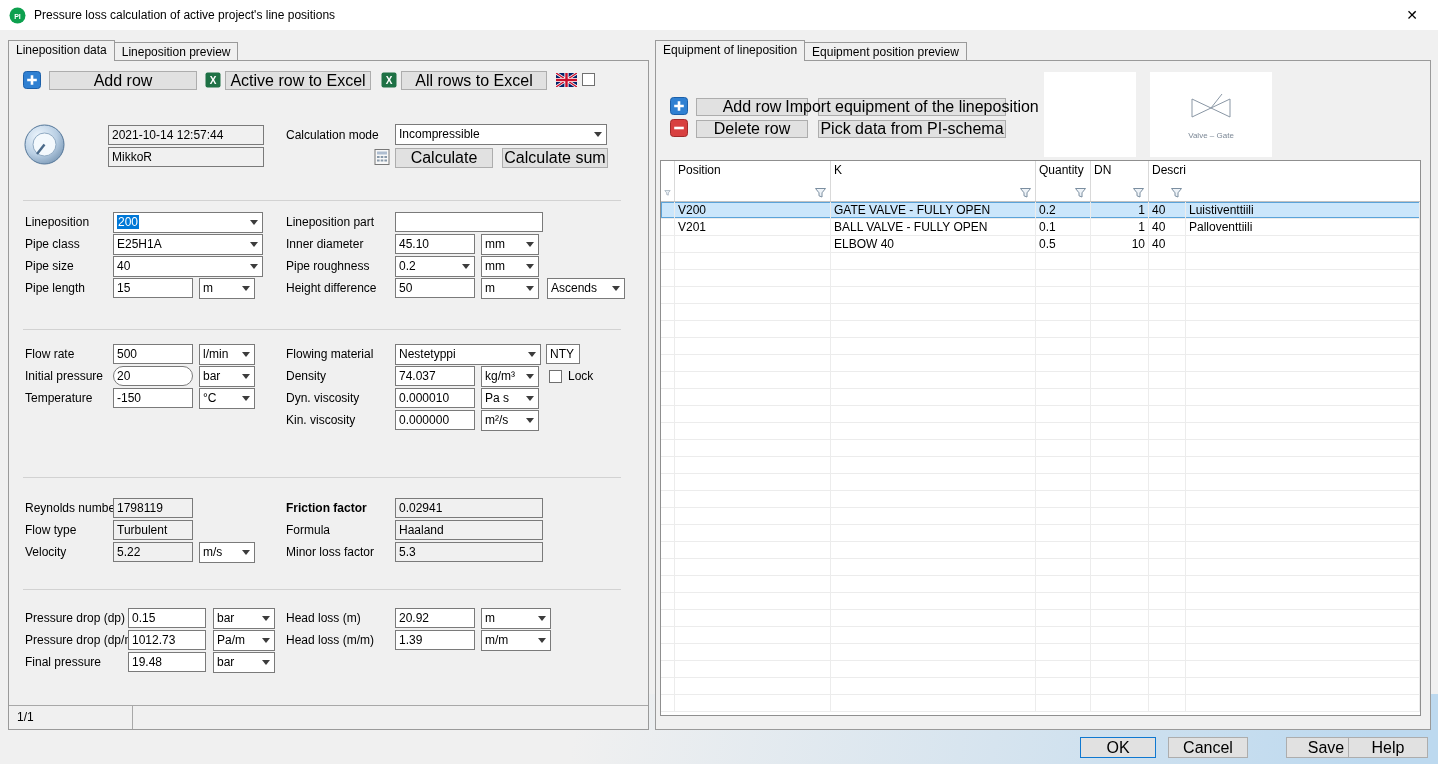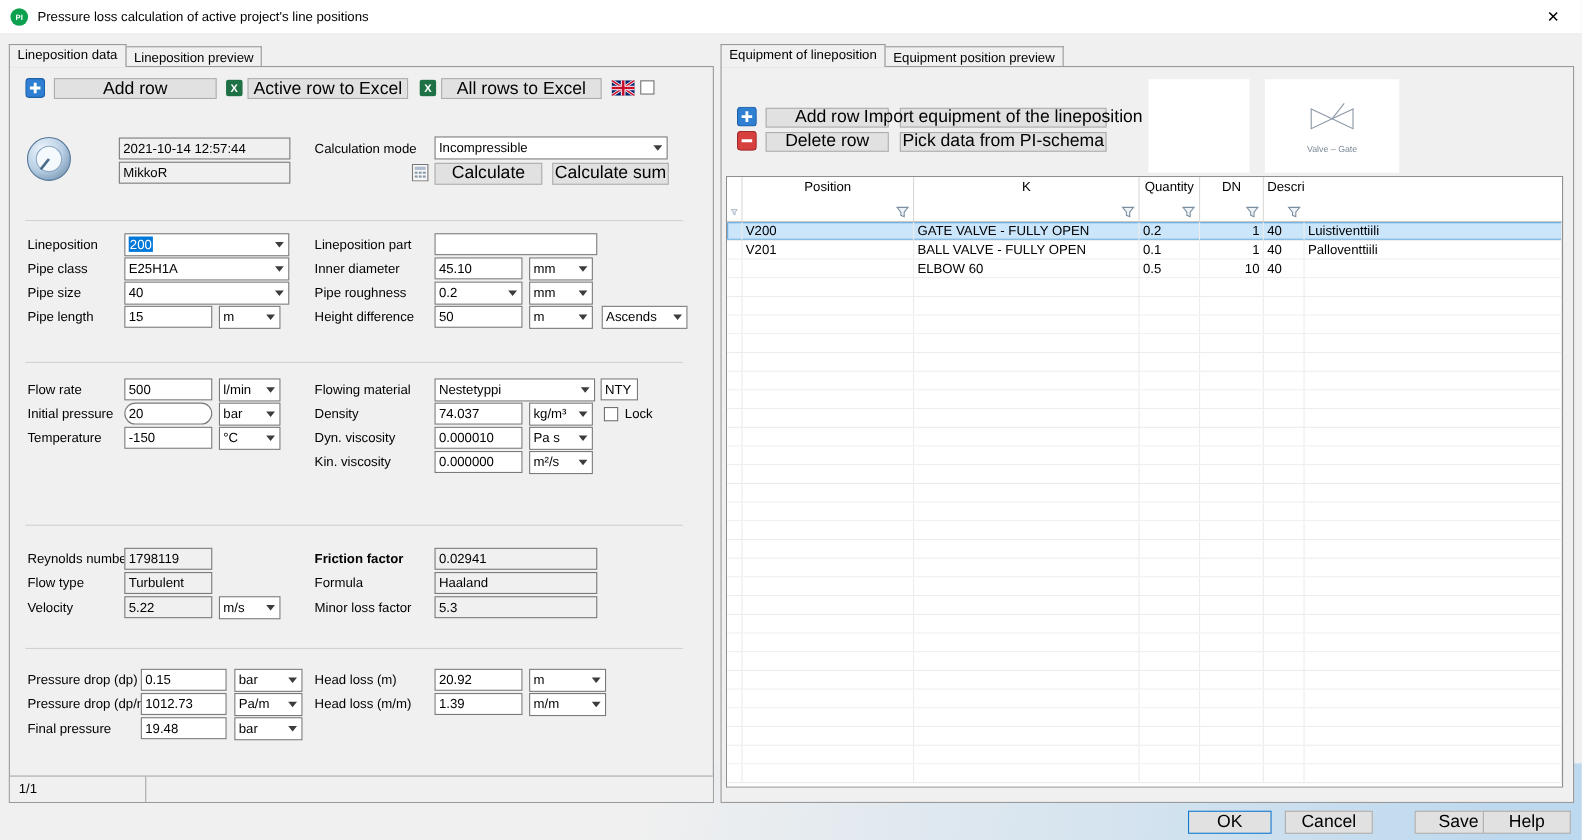--- a/index.html
+++ b/index.html
@@ -75,21 +75,21 @@
   .grid {
     position:absolute; background:#fff; border:1px solid #8f8f8f; overflow:hidden;
     display:flex; flex-direction:column;
   }
   .thead {
     display:grid; grid-template-columns:14px 156px 205px 55px 58px 37px 1fr;
     height:41px; background:#fff; border-bottom:1px solid #c0c0c0; flex:0 0 auto;
   }
   .hcell {
     border-right:1px solid #d9d9d9; padding:2px 3px;
-    display:flex; flex-direction:column; justify-content:space-between; overflow:hidden;text-align:center;
+    display:flex; flex-direction:column; justify-content:space-between; overflow:hidden;
   }
   .hcell .hname { white-space:nowrap; }
   .hcell .hfilter { display:flex; justify-content:flex-end; }
   .hcell.selcol .hfilter { justify-content:flex-start; }
   .tbody { flex:1; background:#fff; }
   .grid-row {
     display:grid; grid-template-columns:14px 156px 205px 55px 58px 37px 1fr;
     height:17px; background:#fff; border-bottom:1px solid #ececec;
   }
   .grid-row.selected { background:#cbe6fb; box-shadow: inset 0 0 0 1px #5ba3d9; }
@@ -510,21 +510,21 @@
             <div class="cell col-position">V201</div>
             <div class="cell col-type">BALL VALVE - FULLY OPEN</div>
             <div class="cell col-k">0.1</div>
             <div class="cell col-quantity">1</div>
             <div class="cell col-dn">40</div>
             <div class="cell col-description">Palloventtiili</div>
           </div>
           <div class="grid-row">
             <div class="cell"></div>
             <div class="cell col-position"></div>
-            <div class="cell col-type">ELBOW 60</div>
+            <div class="cell col-type">ELBOW 40</div>
             <div class="cell col-k">0.5</div>
             <div class="cell col-quantity">10</div>
             <div class="cell col-dn">40</div>
             <div class="cell col-description"></div>
           </div>
           <div class="grid-row">
             <div class="cell"></div>
             <div class="cell col-position"></div>
             <div class="cell col-type"></div>
             <div class="cell col-k"></div>

